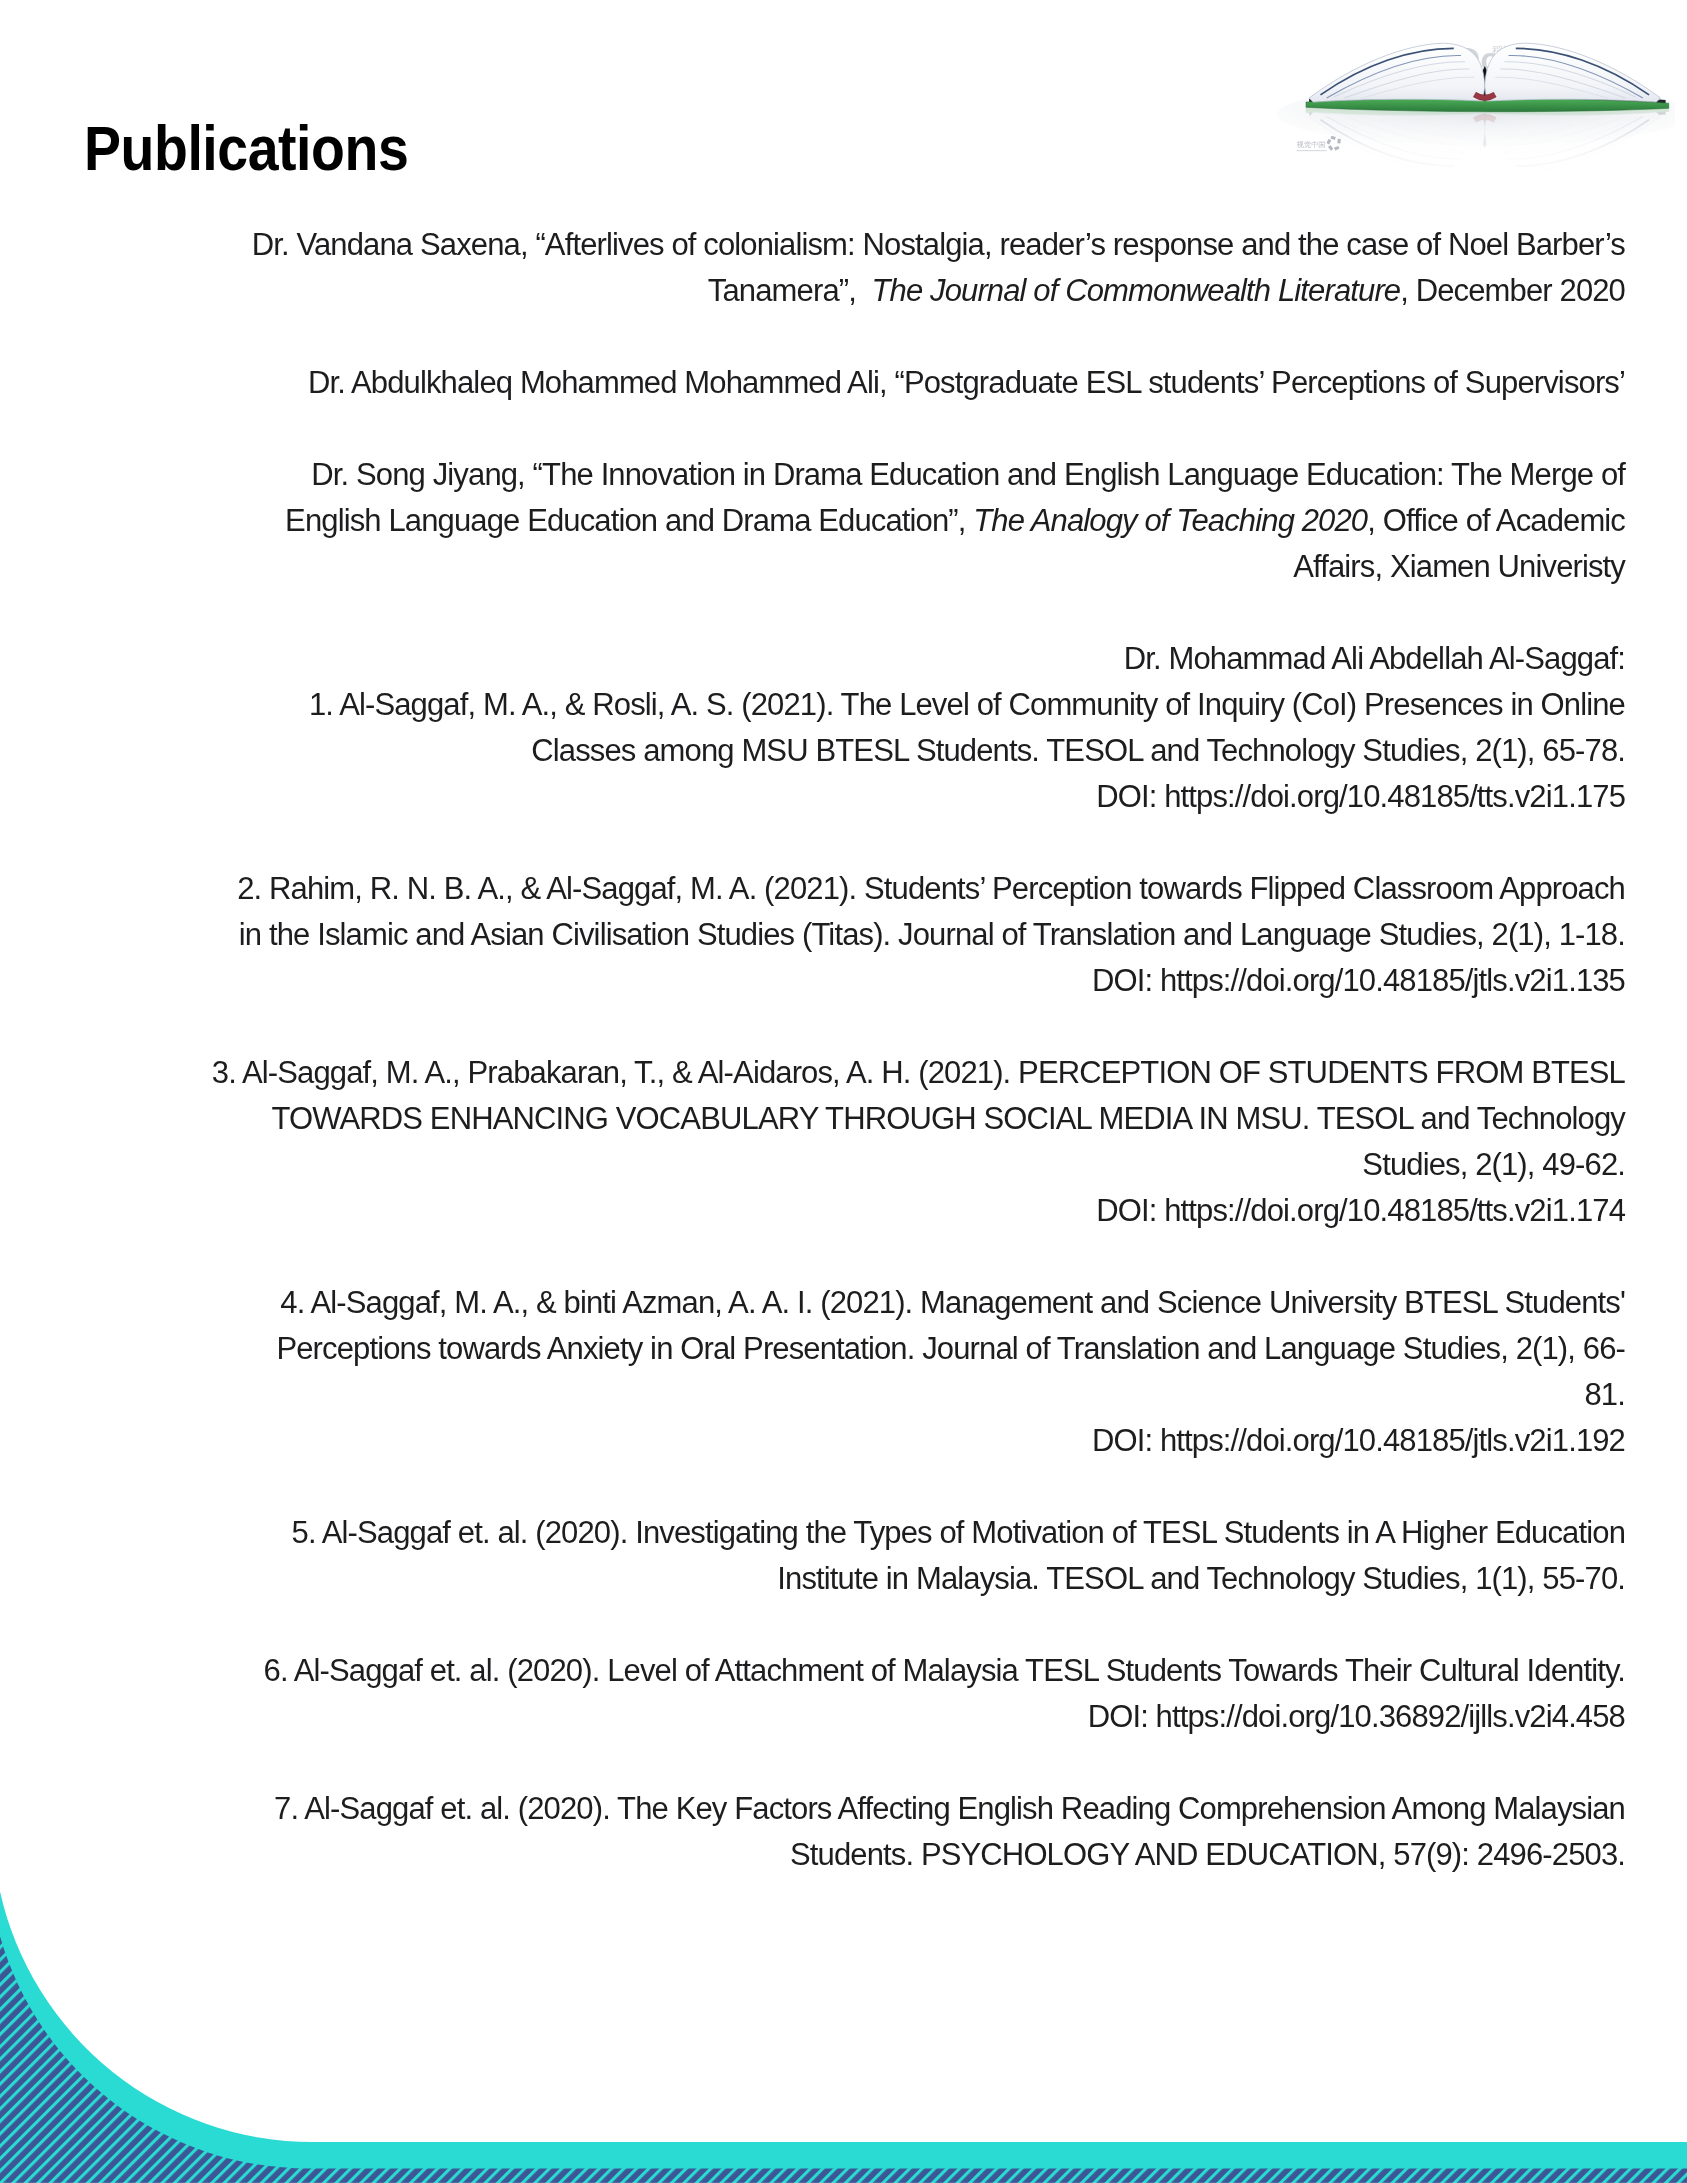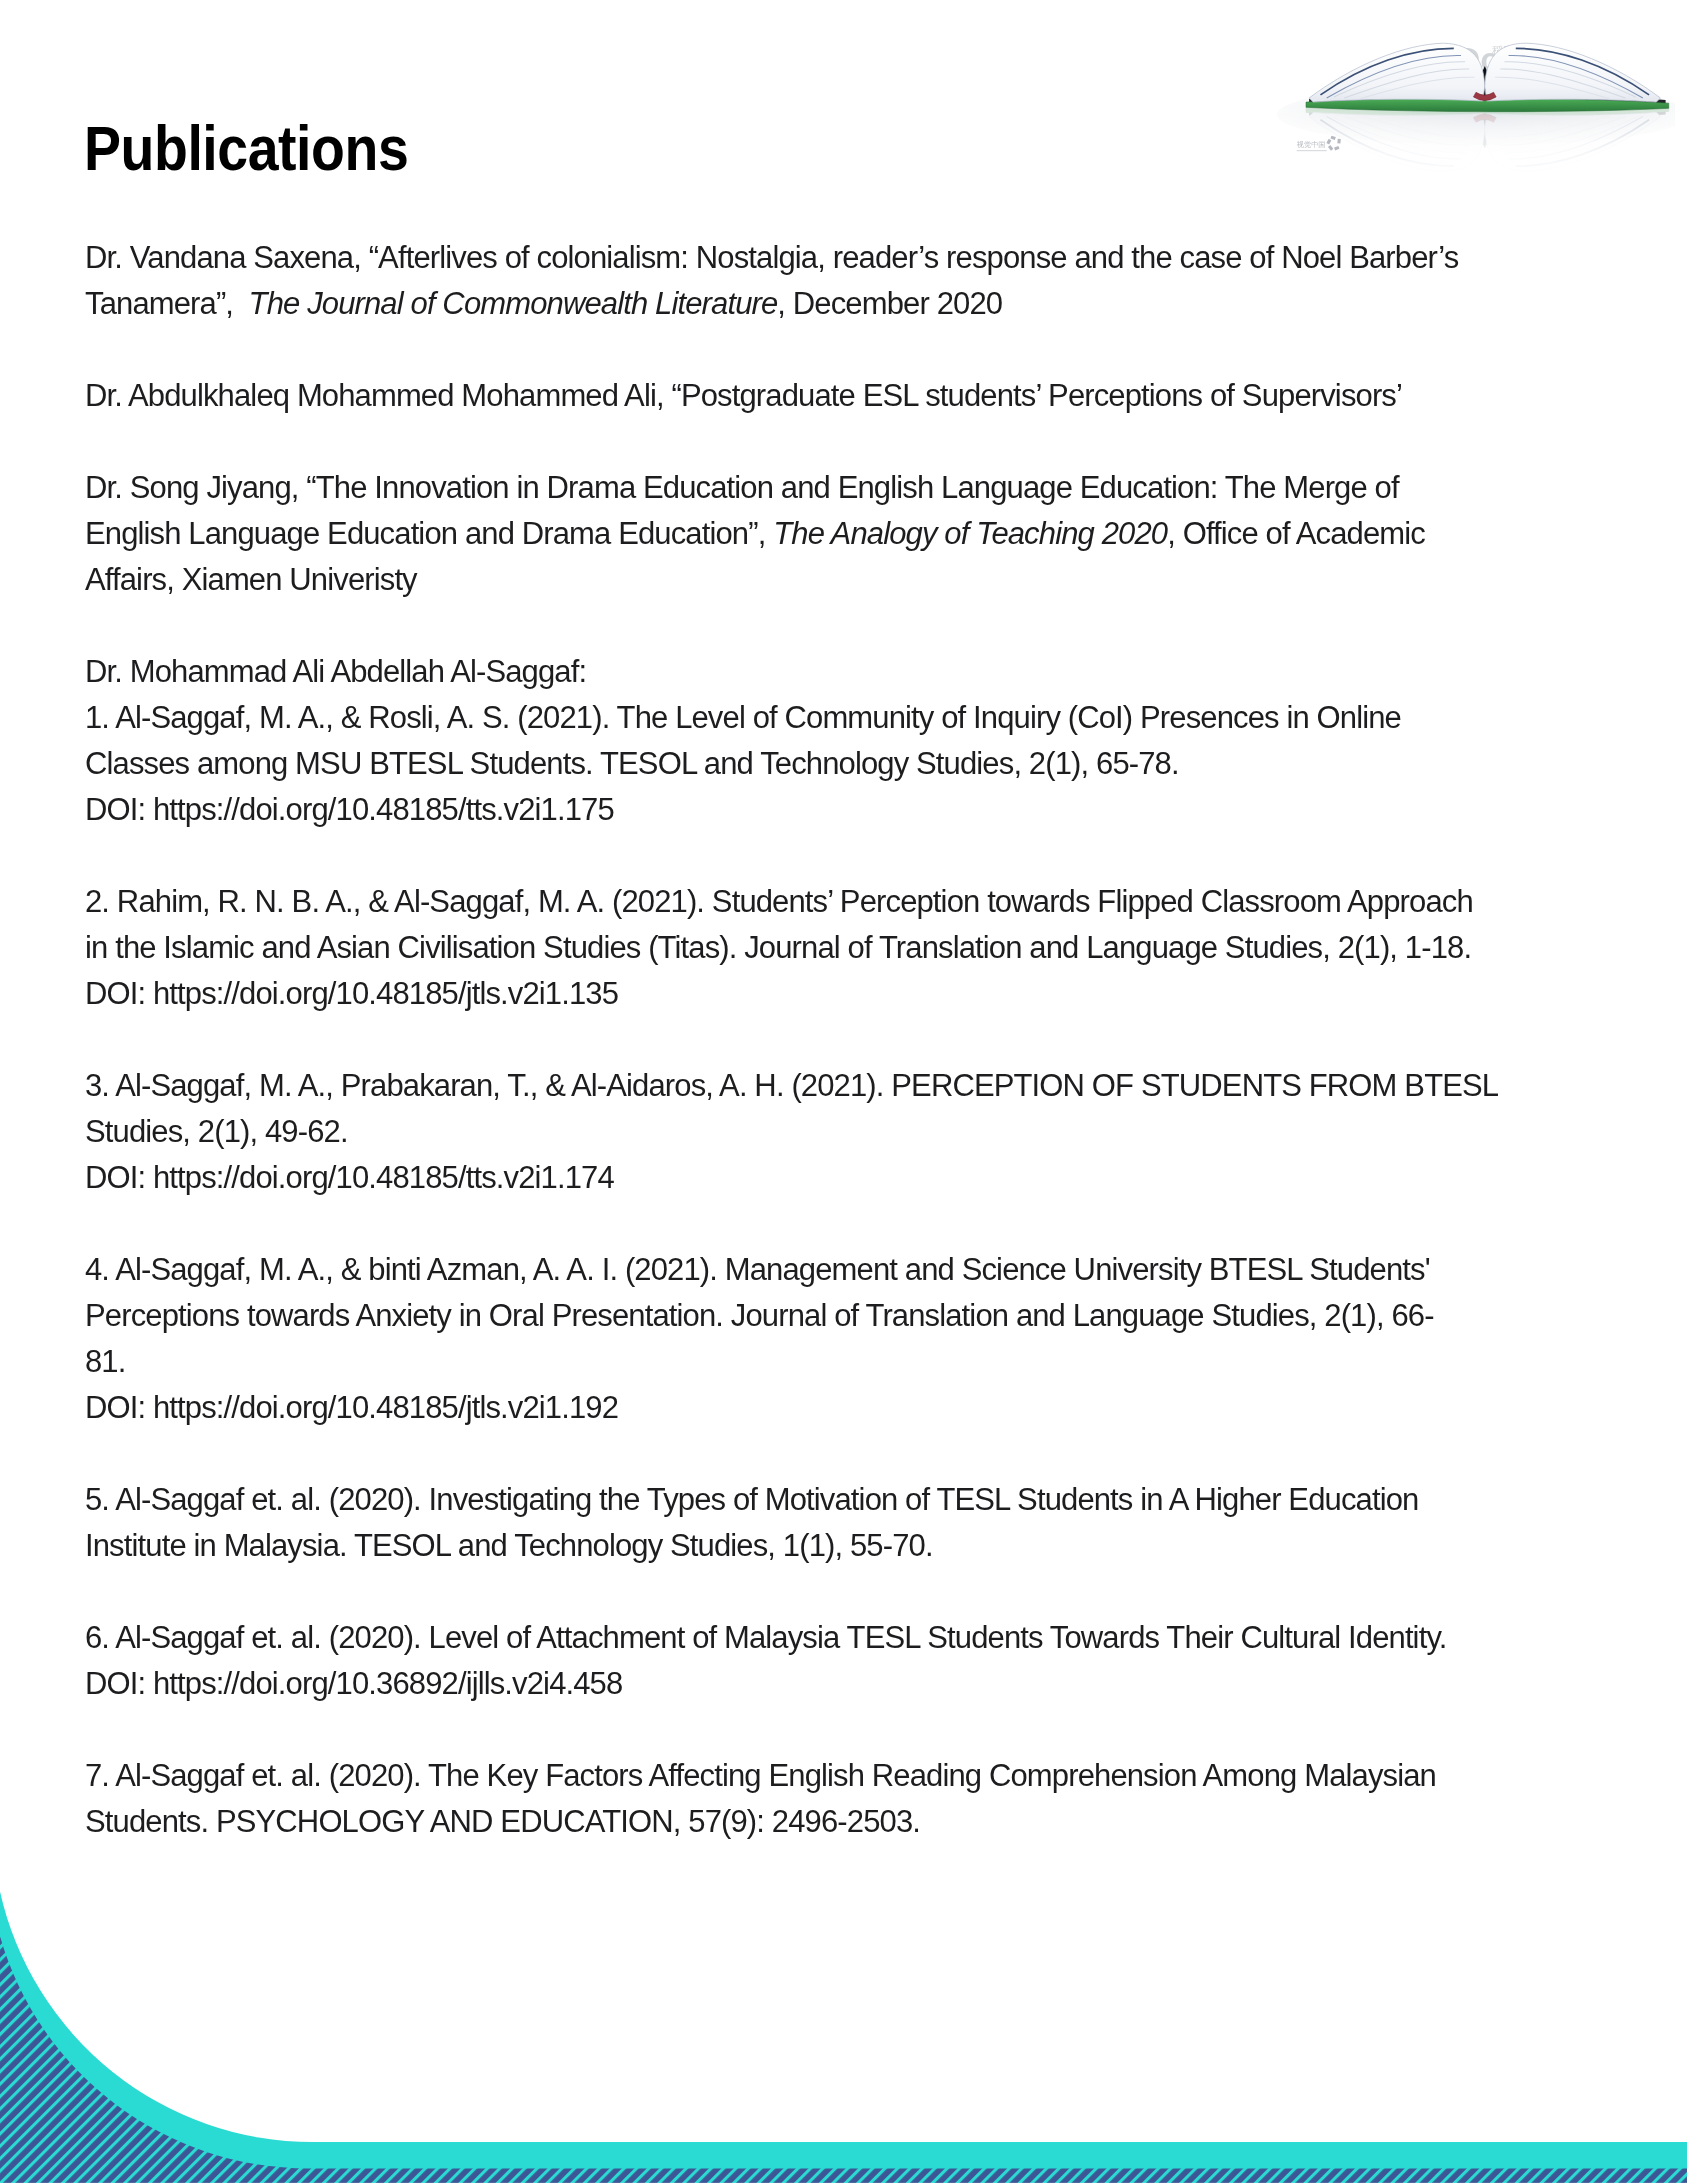--- a/index.html
+++ b/index.html
@@ -20,21 +20,21 @@
     transform:scaleX(0.88); transform-origin:left top;
     white-space:pre; margin:0; z-index:2;
   }
 
   
   .content {
     position:absolute; left:85px; top:219px; width:1540px;
     font-size:31px; line-height:46px; color:#1d1d1f;
     letter-spacing:-0.028em; z-index:2;
   }
-  .para { margin:16px 0 46px 0; }
+  .para { margin:3px 0 46px 0;text-align:right; }
   .line { white-space:pre; }
   .line em { }
 
   
   .corner-svg { position:absolute; left:0; bottom:0; z-index:0; display:block; }
   .book-svg { position:absolute; left:1277px; top:37px; z-index:1; display:block; }
 </style>
 </head>
 <body>
 
@@ -145,20 +145,21 @@
         <div class="line"><span>Classes among MSU BTESL Students. TESOL and Technology Studies, 2(1), 65-78.</span></div>
         <div class="line"><span>DOI: https://doi.org/10.48185/tts.v2i1.175</span></div>
       </div>
       <div class="para">
         <div class="line"><span>2. Rahim, R. N. B. A., &amp; Al-Saggaf, M. A. (2021). Students’ Perception towards Flipped Classroom Approach</span></div>
         <div class="line"><span>in the Islamic and Asian Civilisation Studies (Titas). Journal of Translation and Language Studies, 2(1), 1-18.</span></div>
         <div class="line"><span>DOI: https://doi.org/10.48185/jtls.v2i1.135</span></div>
       </div>
       <div class="para">
         <div class="line"><span>3. Al-Saggaf, M. A., Prabakaran, T., &amp; Al-Aidaros, A. H. (2021). PERCEPTION OF STUDENTS FROM BTESL</span></div>
+        <div class="line"><span>TOWARDS ENHANCING VOCABULARY THROUGH SOCIAL MEDIA IN MSU. TESOL and Technology</span></div>
         <div class="line"><span>Studies, 2(1), 49-62.</span></div>
         <div class="line"><span>DOI: https://doi.org/10.48185/tts.v2i1.174</span></div>
       </div>
       <div class="para">
         <div class="line"><span>4. Al-Saggaf, M. A., &amp; binti Azman, A. A. I. (2021). Management and Science University BTESL Students'</span></div>
         <div class="line"><span>Perceptions towards Anxiety in Oral Presentation. Journal of Translation and Language Studies, 2(1), 66-</span></div>
         <div class="line"><span>81.</span></div>
         <div class="line"><span>DOI: https://doi.org/10.48185/jtls.v2i1.192</span></div>
       </div>
       <div class="para">

